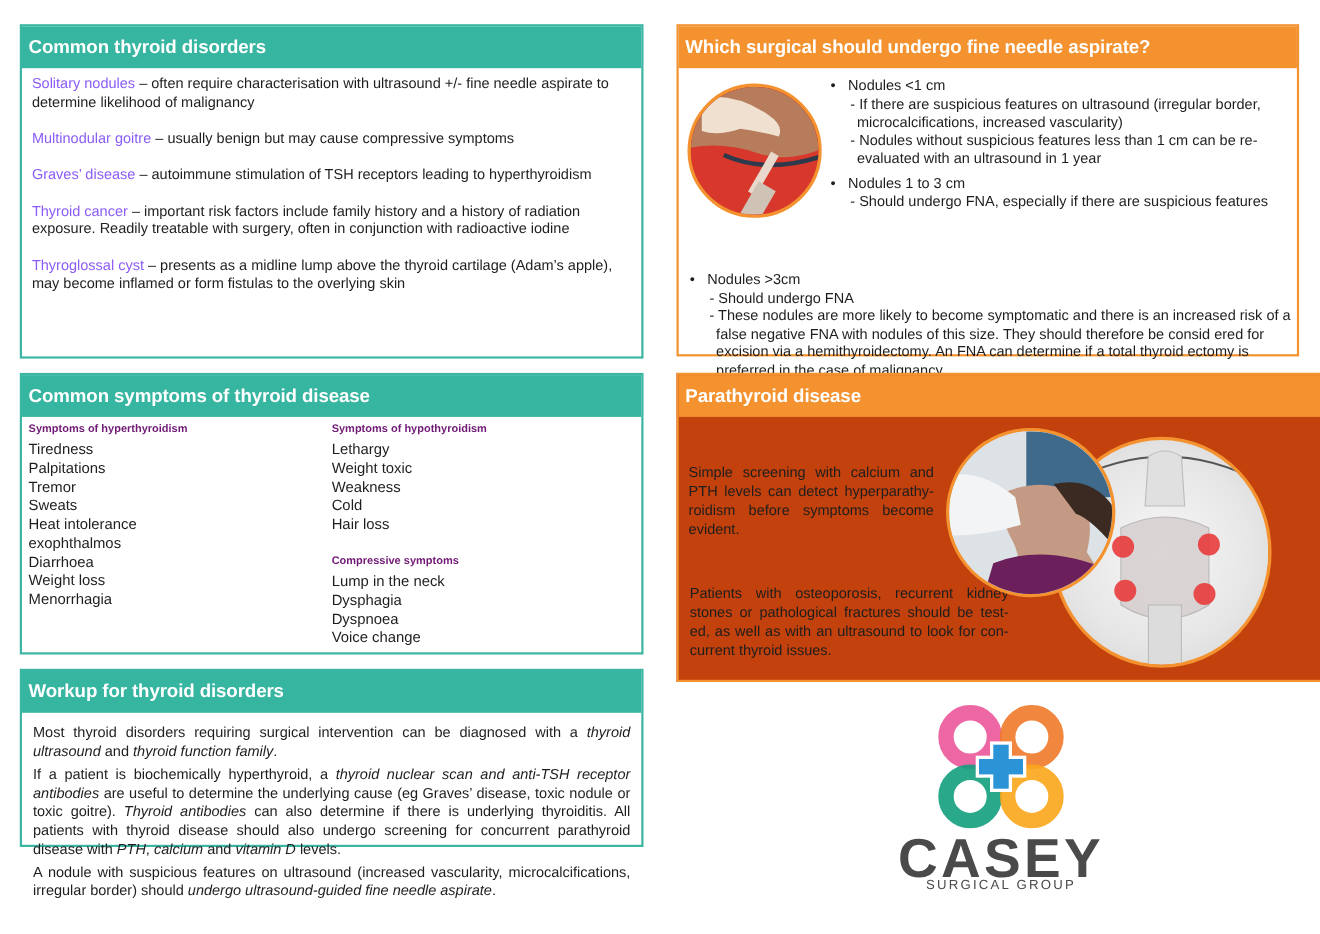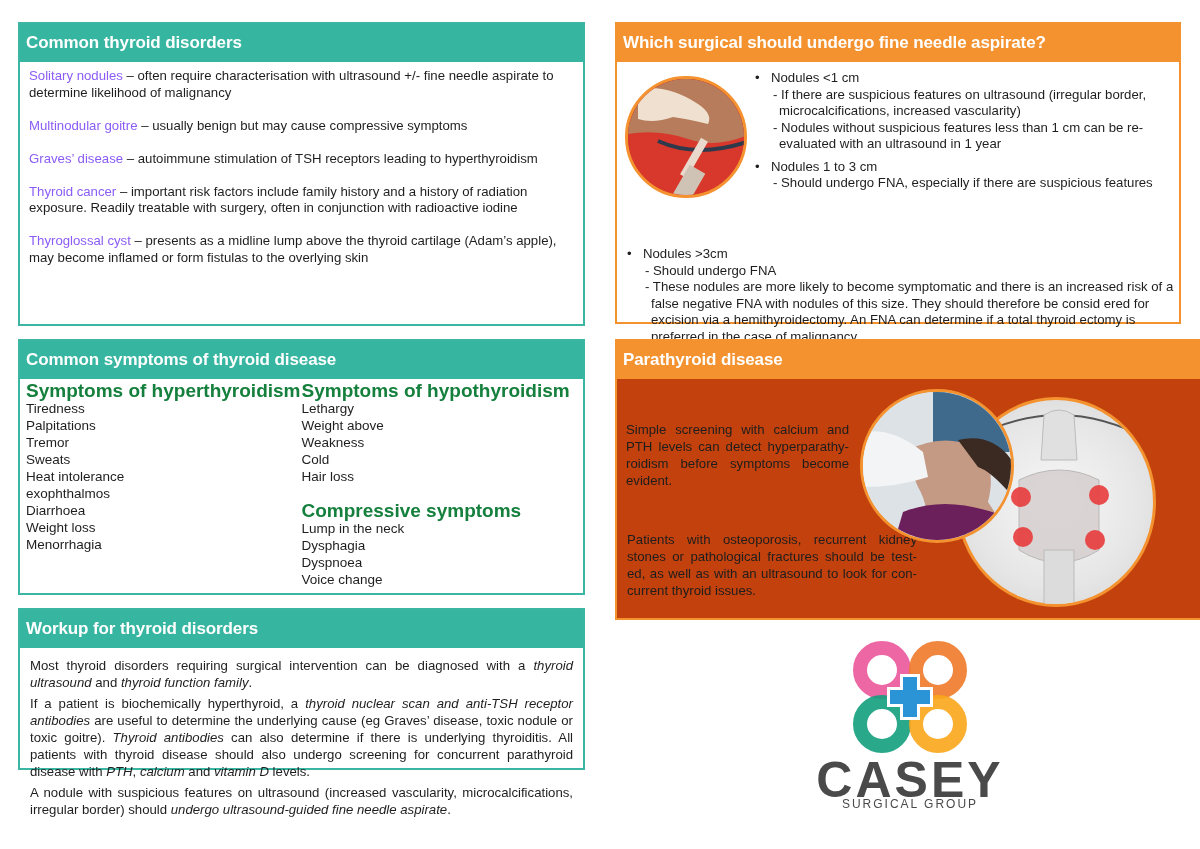--- a/index.html
+++ b/index.html
@@ -18,21 +18,21 @@
 
   
   #p1 { left: 18px; top: 22px; width: 567px; height: 304px; }
   #p1 .disorder { margin-bottom: 16.5px; }
   #p1 .disorder:last-child { margin-bottom: 0; }
 
   
   #p2 { left: 18px; top: 339px; width: 567px; height: 256px; }
   #p2 .panel-body { display: flex; padding: 3px 6px; font-size: 13.5px; line-height: 17px; }
   #p2 .col { width: 288px; }
-  #p2 .col h4 { color: #15803d; font-size: 19px; font-weight: bold; line-height: 18px; }
+  #p2 .col h4 { color: #701a75; font-size: 10px; font-weight: bold; line-height: 18px; }
   #p2 .gap { height: 17px; }
 
   
   #p3 { left: 18px; top: 608px; width: 567px; height: 162px; }
   #p3 .panel-body { padding: 9px 10px; font-size: 13.2px; line-height: 17px; text-align: justify; }
   #p3 p { margin-bottom: 4px; }
 
   
   #p4 { left: 615px; top: 22px; width: 566px; height: 302px; }
   #p4 .panel-body { position: relative; padding: 0; height: 258px; font-size: 13.2px; line-height: 16.5px; }
@@ -82,21 +82,21 @@
       <div>Sweats</div>
       <div>Heat intolerance</div>
       <div>exophthalmos</div>
       <div>Diarrhoea</div>
       <div>Weight loss</div>
       <div>Menorrhagia</div>
     </div>
     <div class="col">
       <h4>Symptoms of hypothyroidism</h4>
       <div>Lethargy</div>
-      <div>Weight above</div>
+      <div>Weight toxic</div>
       <div>Weakness</div>
       <div>Cold</div>
       <div>Hair loss</div>
       <div class="gap"></div>
       <h4>Compressive symptoms</h4>
       <div>Lump in the neck</div>
       <div>Dysphagia</div>
       <div>Dyspnoea</div>
       <div>Voice change</div>
     </div>

